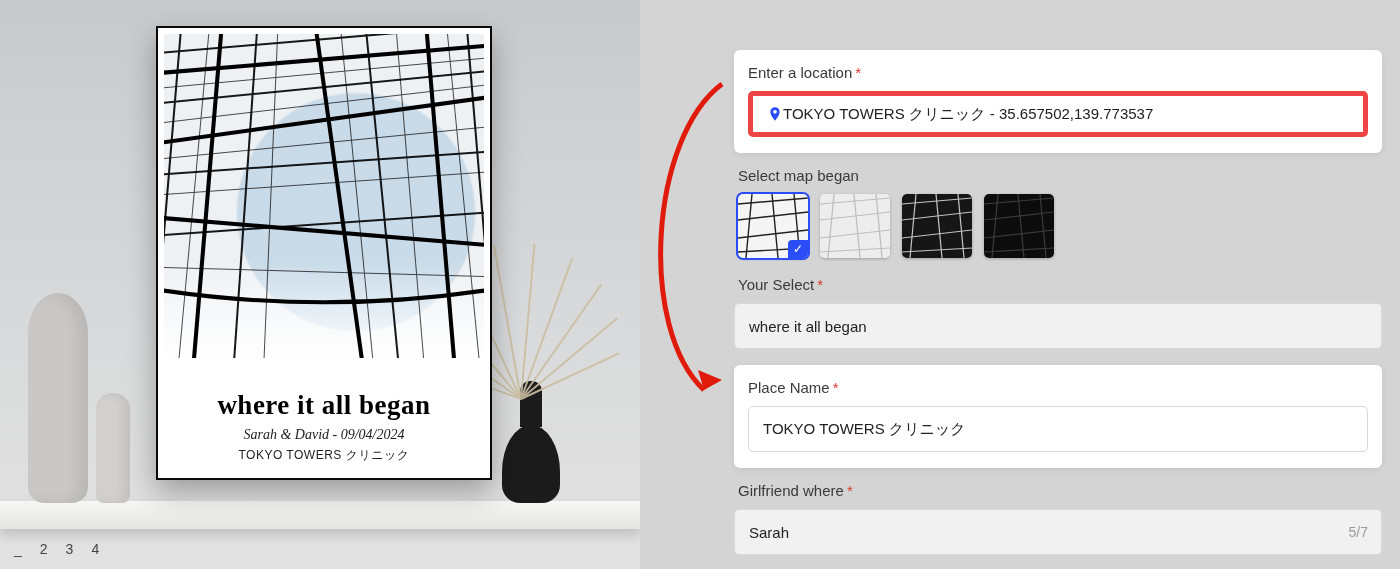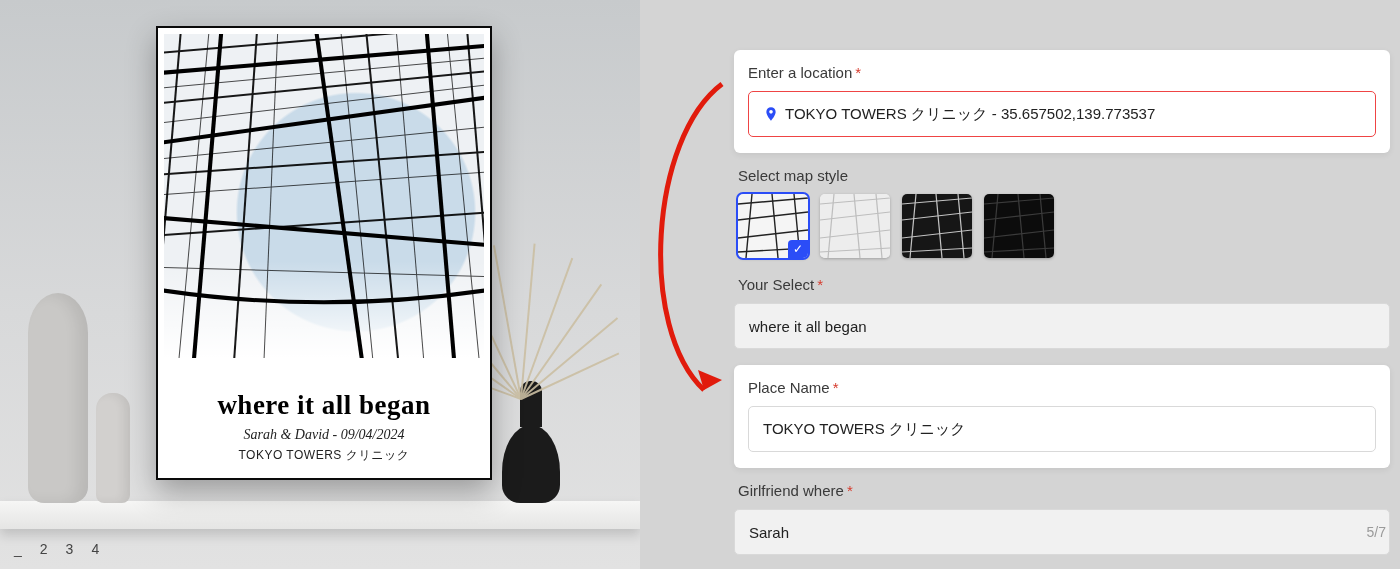--- a/index.html
+++ b/index.html
@@ -63,38 +63,38 @@
 
   .pager {
     position:absolute; left:0; bottom:8px; display:flex; gap:18px;
     padding:4px 14px; font-size:14px; color:#444;
   }
   .pager span { cursor:pointer; }
 
   
   .form-pane {
     flex:1; height:517px; background:#d4d4d4; position:relative;
-    padding: 50px 10px 0 94px;
+    padding: 50px 18px 0 94px;
   }
   .section-label {
     font-size:15px; color:#3a3a3a; margin:0 0 10px 4px; font-weight:500;
   }
   .req { color:#d63a2c; margin-left:3px; }
 
   .card {
     background:#fff; border-radius:6px; padding:14px 14px 16px 14px;
     box-shadow:0 2px 6px rgba(0,0,0,.07);
     margin-bottom:14px;
   }
   .card .section-label { margin-left:0; margin-bottom:10px; }
 
   .text-input {
-    width:100%; height:46px; border:1px solid #ef4444; border-radius:5px;
+    width:100%; height:46px; border:5px solid #ef4444; border-radius:5px;
     background:#fff; font-size:15px; color:#222; padding:0 14px;
-    display:flex; align-items:center; gap:6px;
+    display:flex; align-items:center; gap:0;
   }
   .text-input input {
     border:none; outline:none; flex:1; font-size:15px; color:#222; background:transparent;
     font-family:inherit;
   }
   .plain-input {
     width:100%; height:46px; border:1px solid #d9d9d9; border-radius:5px;
     background:#fff; font-size:15px; color:#222; padding:0 14px; outline:none;
     font-family:inherit;
   }
@@ -110,21 +110,21 @@
   }
   .swatch.selected { outline:2px solid #2b4df7; outline-offset:0; }
   .swatch .check {
     position:absolute; right:0; bottom:0; width:20px; height:18px; background:#2b4df7;
     display:flex; align-items:center; justify-content:center; color:#fff; font-size:12px;
     border-top-left-radius:4px;
   }
   .swatch svg { width:100%; height:100%; display:block; }
 
   .char-count {
-    position:absolute; right:4px; top:50%; transform:translateY(-50%);
+    position:absolute; right:14px; top:50%; transform:translateY(-50%);
     font-size:14px; color:#9a9a9a;
   }
   .input-wrap { position:relative; }
 
   
   .arrow {
     position:absolute; left:2px; top:78px; width:110px; height:330px; pointer-events:none;
   }
 </style>
 </head>
@@ -217,21 +217,21 @@
     </div>
     <div class="text-input">
       <svg class="pin-icon" viewBox="0 0 24 24">
         <path fill="#2b4df7" d="M12 2C8 2 5 5 5 9c0 5.2 7 13 7 13s7-7.8 7-13c0-4-3-7-7-7zm0 9.5A2.5 2.5 0 1 1 12 6a2.5 2.5 0 0 1 0 5.5z"></path>
       </svg>
       <input value="TOKYO TOWERS クリニック - 35.657502,139.773537" style="">
     </div>
   </div>
 
   
-  <div class="section-label">Select map style</div>
+  <div class="section-label">Select map began</div>
   <div class="swatches">
     <div class="swatch selected">
       <svg viewBox="0 0 70 64">
           <rect width="70" height="64" fill="#f5f5f5"></rect>
         <g stroke="#222" stroke-width="1.4" fill="none">
           <path d="M0 10 L70 4"></path>
             <path d="M0 26 L70 18"></path>
             <path d="M0 44 L70 36"></path>
             <path d="M0 58 L70 54"></path>
           <path d="M14 0 L8 64"></path>

